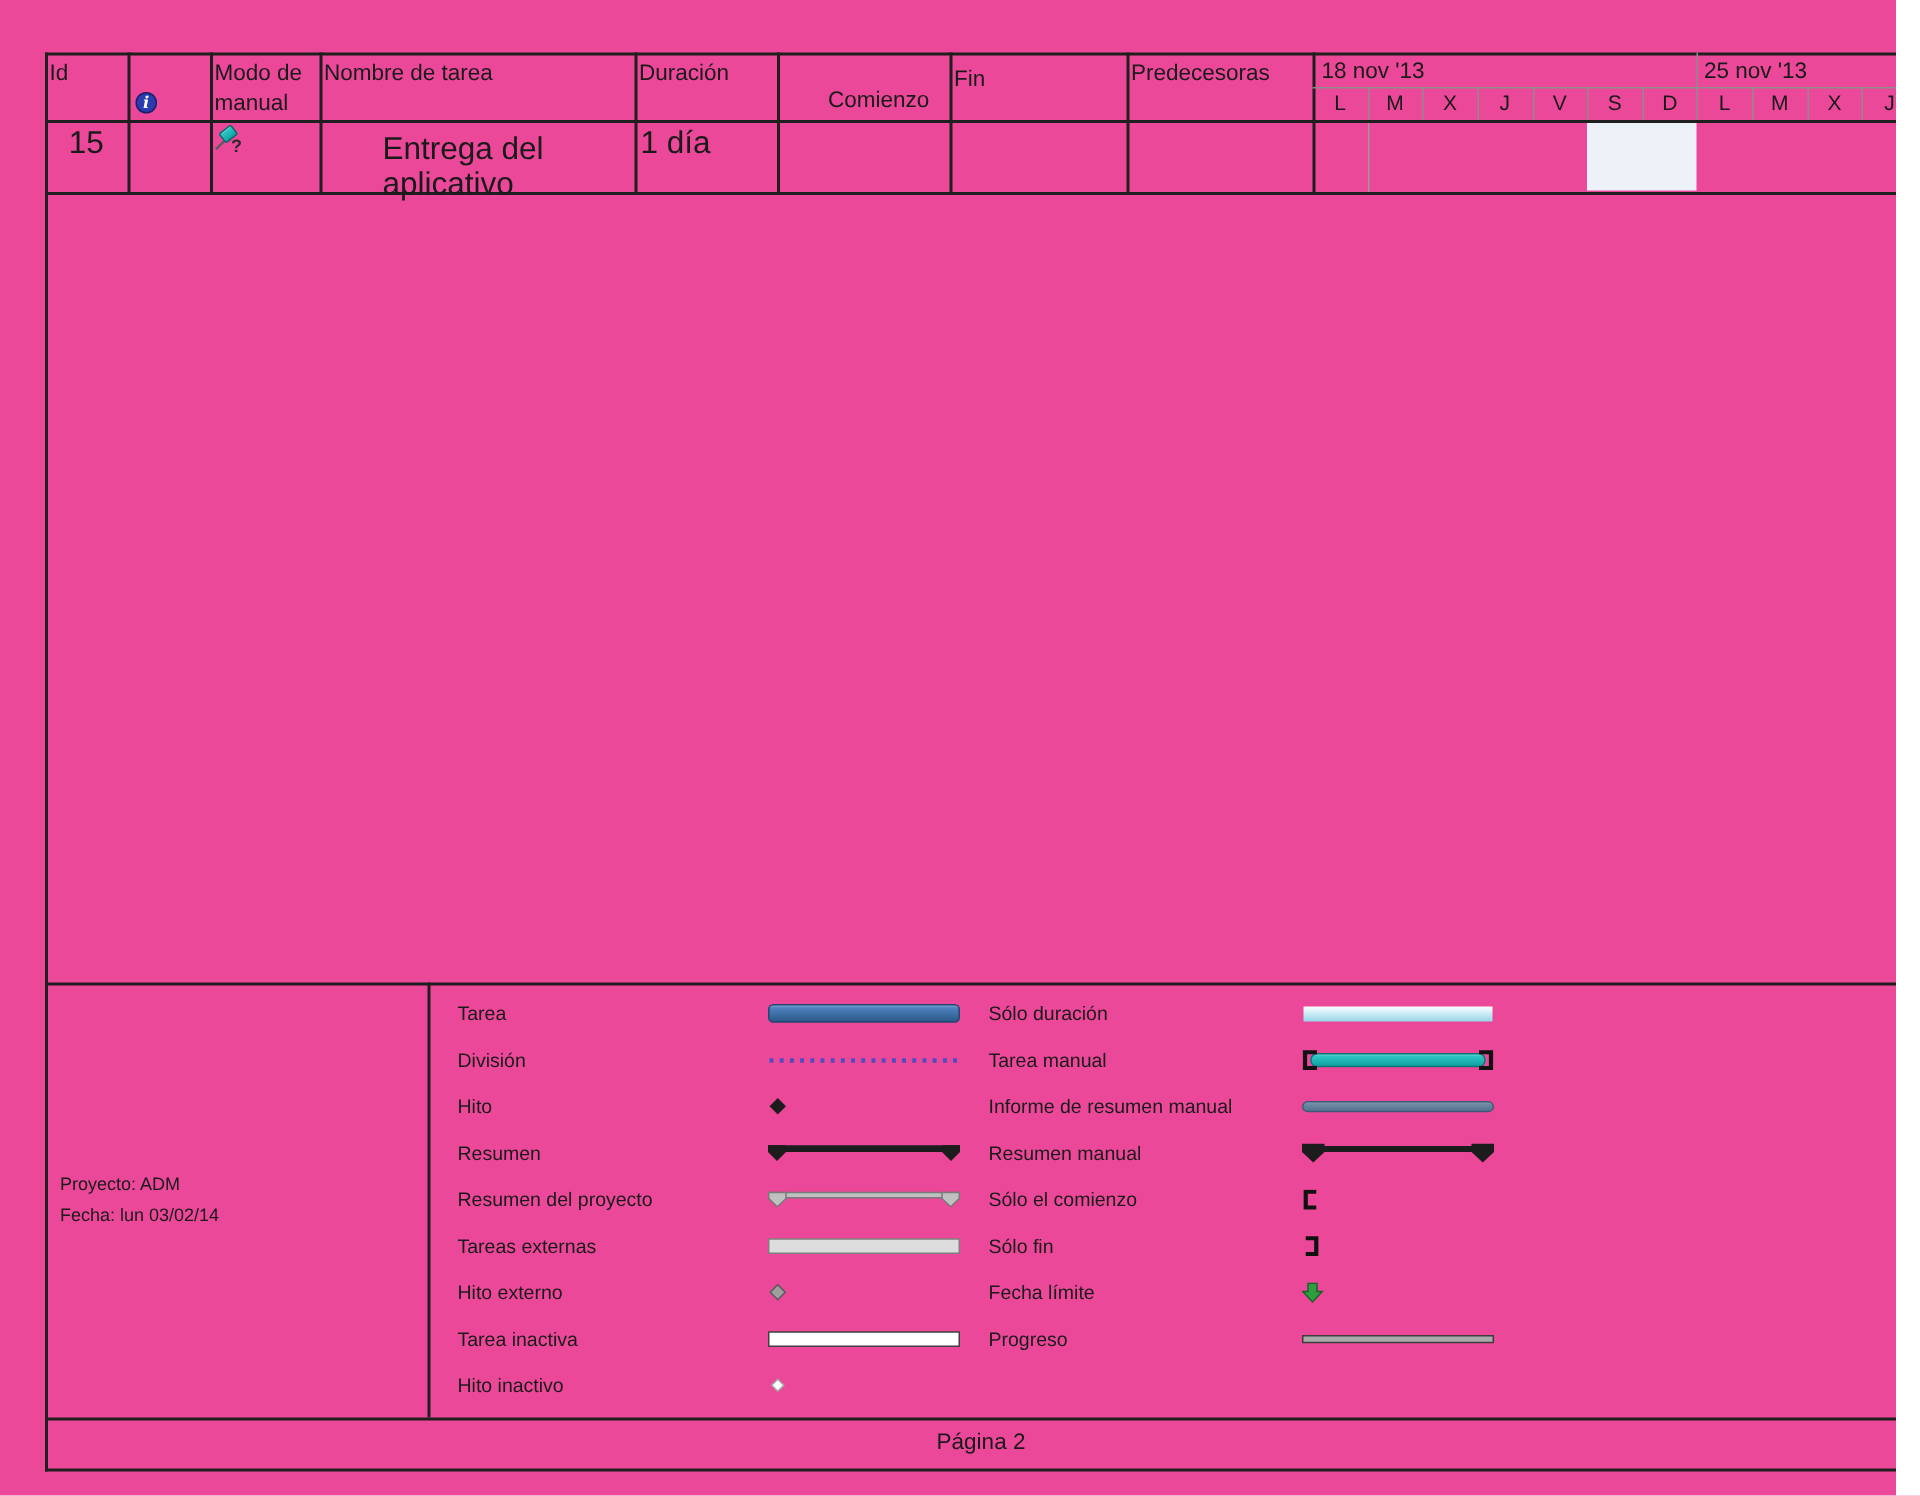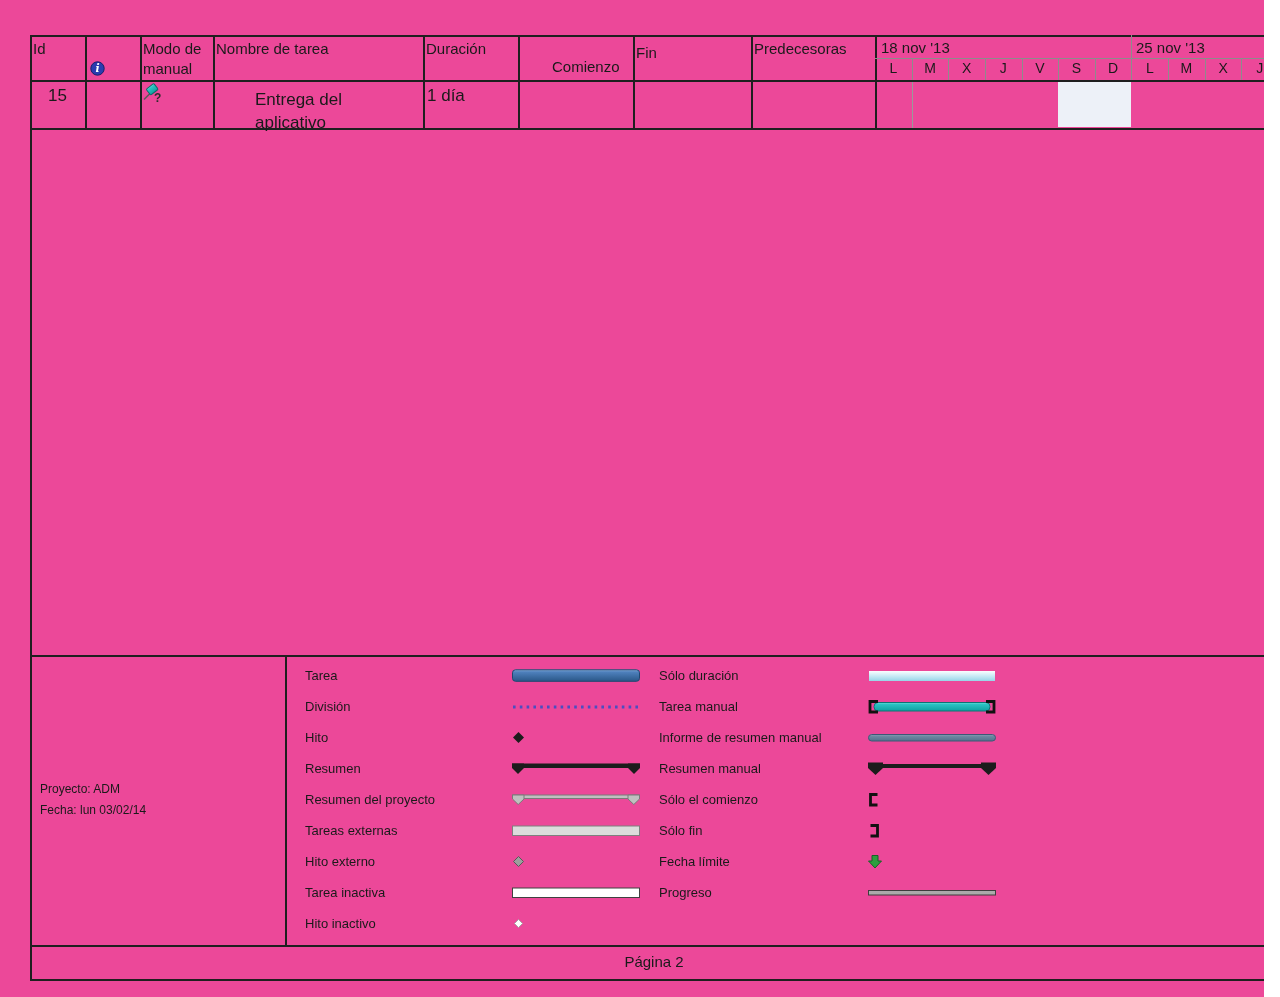--- a/index.html
+++ b/index.html
@@ -7,21 +7,21 @@
   .page {
     position:relative; width:1264px; height:997px; background:#ec4899;
     font-family:"Liberation Sans", sans-serif; color:#1a1a1a; overflow:hidden;
   }
   .abs { position:absolute; }
   .hline { position:absolute; height:1.5px; background:#1f1f1f; }
   .vline { position:absolute; width:1.5px; background:#1f1f1f; }
   .hline-gray { position:absolute; height:1px; background:#8c8c8c; }
   .vline-gray { position:absolute; width:1px; background:#8c8c8c; }
   .th { position:absolute; font-size:15px; line-height:20px; color:#1a1a1a; }
-  .cell-text { position:absolute; font-size:17px; line-height:23px; color:#1a1a1a; }
+  .cell-text { position:absolute; font-size:21px; line-height:23px; color:#1a1a1a; }
   .date-label { position:absolute; font-size:15px; line-height:21px; white-space:nowrap; }
   .day-row { position:absolute; left:875px; top:58px; width:403px; height:22px; display:flex; }
   .day-cell { flex:1 1 0; text-align:center; font-size:14px; line-height:21px; }
   .weekend-shade { position:absolute; left:1058px; top:82px; width:73px; height:45px; }
   .legend-col { position:absolute; top:660px; }
   .legend-row { display:flex; align-items:center; height:31px; }
   .legend-label { font-size:13px; line-height:18px; white-space:nowrap; }
   .legend-col-left .legend-label { flex:0 0 207px; }
   .legend-col-right .legend-label { flex:0 0 209px; }
   .swatch { width:128px; height:14px; flex:0 0 128px; }

